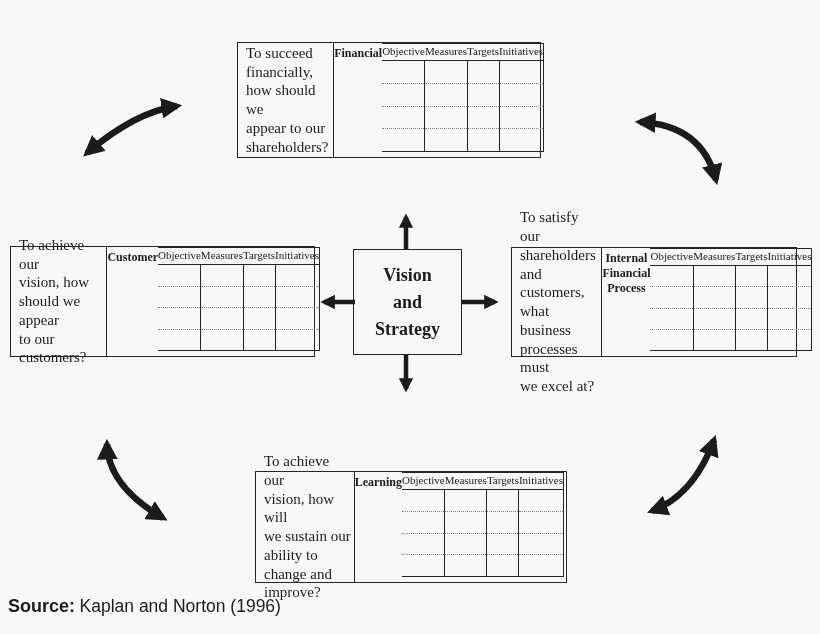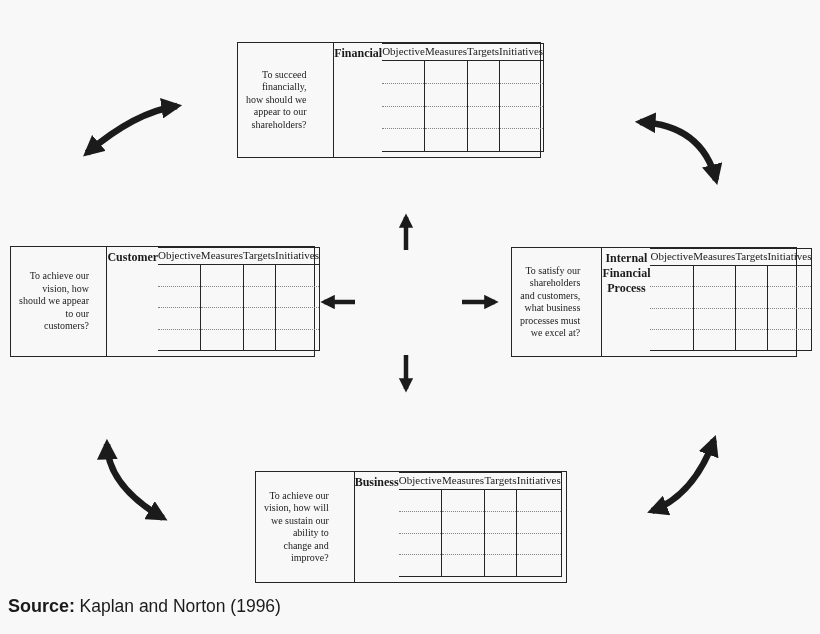--- a/index.html
+++ b/index.html
@@ -12,22 +12,22 @@
   
   #arrows{position:absolute; left:0; top:0; width:820px; height:634px; pointer-events:none;}
 
   
   .persp-box{
     position:absolute; border:1.4px solid #252525; display:flex;
     background:transparent; box-sizing:border-box;
   }
   .persp-question{
     width:31.5%; box-sizing:border-box; padding:2px 2px 2px 8px;
-    font-size:10px; line-height:1.25; white-space:pre-line;
-    display:flex; align-items:center;text-align:right;
+    font-size:15px; line-height:1.25; white-space:pre-line;
+    display:flex; align-items:center;
   }
   .persp-right{
     flex:1; border-left:1.4px solid #252525;
     display:flex; flex-direction:row; min-width:0;
   }
   .persp-title{
     font-weight:bold; font-size:12px; text-align:center; padding:3px 0 2px;
   }
   table.persp-table{
     border-collapse:collapse; width:calc(100% - 4px);
@@ -222,59 +222,62 @@
   </div>
 
   <div class="persp-box" style="left:255px; top:471px; width:312px; height:112px;">
     <div class="persp-question">To achieve our
 vision, how will
 we sustain our
 ability to
 change and
 improve?</div>
     <div class="persp-right">
-      <div class="persp-title">Business</div>
-      <table class="persp-table">
-        <thead>
-          <tr>
-            <th>Objective</th>
-            <th>Measures</th>
-            <th>Targets</th>
-            <th>Initiatives</th>
-          </tr>
-        </thead>
-        <tbody>
-          <tr>
-              <td></td>
-              <td></td>
-              <td></td>
-              <td></td>
-            </tr>
-          <tr>
-              <td></td>
-              <td></td>
-              <td></td>
-              <td></td>
-            </tr>
-          <tr>
-              <td></td>
-              <td></td>
-              <td></td>
-              <td></td>
-            </tr>
-          <tr>
-              <td></td>
-              <td></td>
-              <td></td>
-              <td></td>
-            </tr>
-        </tbody>
-      </table>
-    </div>
-  </div>
-
+      <div class="persp-title">Learning</div>
+      <table class="persp-table">
+        <thead>
+          <tr>
+            <th>Objective</th>
+            <th>Measures</th>
+            <th>Targets</th>
+            <th>Initiatives</th>
+          </tr>
+        </thead>
+        <tbody>
+          <tr>
+              <td></td>
+              <td></td>
+              <td></td>
+              <td></td>
+            </tr>
+          <tr>
+              <td></td>
+              <td></td>
+              <td></td>
+              <td></td>
+            </tr>
+          <tr>
+              <td></td>
+              <td></td>
+              <td></td>
+              <td></td>
+            </tr>
+          <tr>
+              <td></td>
+              <td></td>
+              <td></td>
+              <td></td>
+            </tr>
+        </tbody>
+      </table>
+    </div>
+  </div>
+
+  <div id="center-box">Vision
+and
+Strategy</div>
 
   <div id="source-line">
     <span class="src-label">Source:</span>
     <span class="src-text">Kaplan and Norton (1996)</span>
   </div>
 
 </div>
 
 </body></html>

